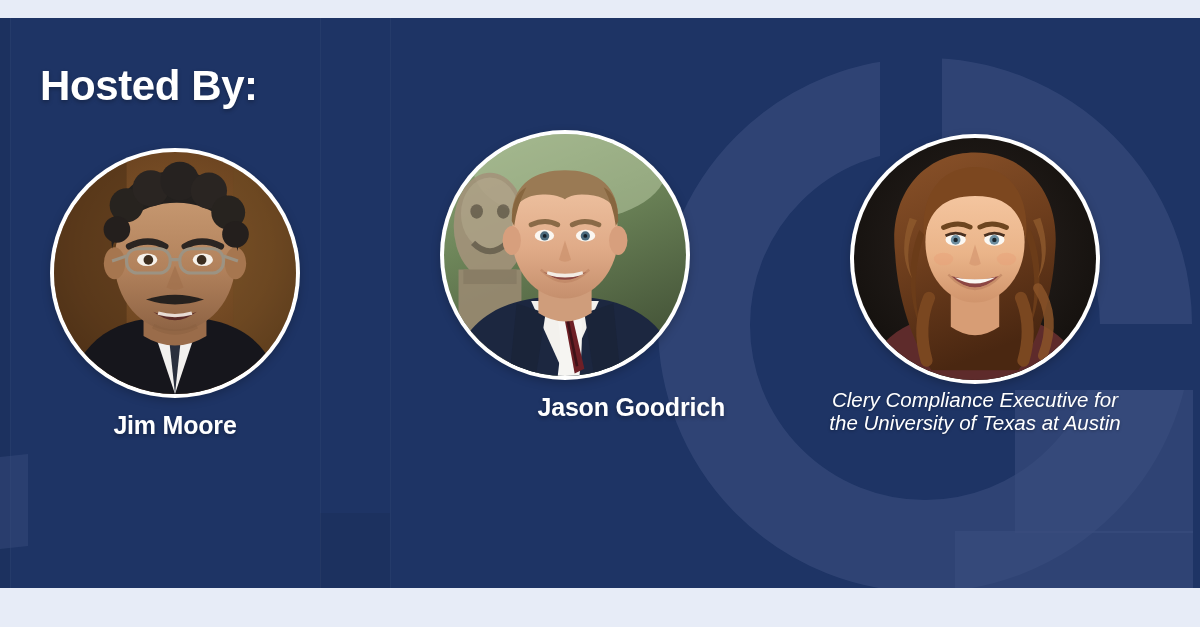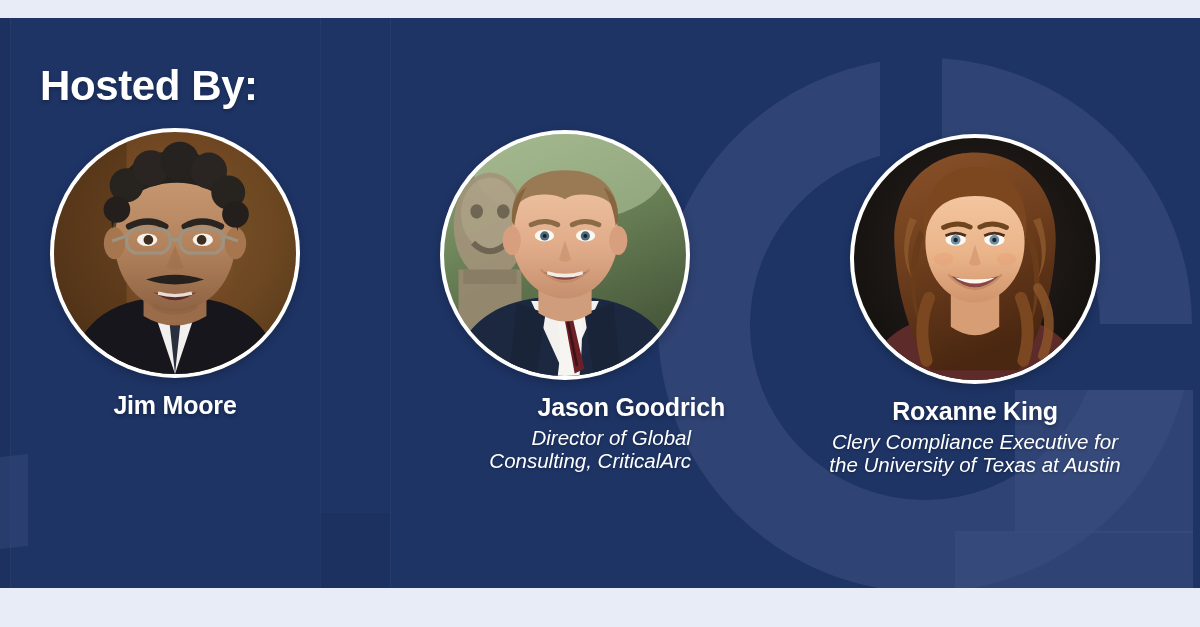--- a/index.html
+++ b/index.html
@@ -135,21 +135,21 @@
     text-shadow: 0 2px 4px rgba(0,0,0,0.28);
     white-space: nowrap;
   }
 
   
   .speaker {
     position: absolute;
     width: 320px;
     text-align: center;
   }
-  .speaker-1 { left: 15px;  top: 128px; }
+  .speaker-1 { left: 15px;  top: 148px; }
   .speaker-2 { left: 405px; top: 130px; text-align: right; }
   .speaker-3 { left: 815px; top: 134px; }
 
   .avatar-wrap {
     width: 250px;
     height: 250px;
     margin: 0 auto;
     border-radius: 50%;
     background: #ffffff;
     padding: 4px;
@@ -342,21 +342,20 @@
 
             <path d="M50 44 L47.5 52 Q50 53.6 52.5 52 Z" fill="#cd936f" opacity="0.8"></path>
 
             <path d="M41 57 Q50 63.5 59 57 Q50 60 41 57 Z" fill="#8a4540"></path>
             <path d="M42.6 57.4 Q50 59.6 57.4 57.4" stroke="#f3ece4" stroke-width="1.5" fill="none"></path>
             <path d="M40 56 Q50 66 60 56" stroke="#b9805f" stroke-width="1" fill="none" opacity="0.55"></path>
           </svg>
         </div>
       </div>
       <div class="speaker-name">Jason Goodrich</div>
-      <div class="speaker-role">Director of Global Consulting, CriticalArc</div>
     </div>
 
     <div class="speaker speaker-3">
       <div class="avatar-wrap">
         <div class="avatar">
           <svg viewBox="0 0 100 100" preserveAspectRatio="xMidYMid slice">
             <defs>
               <radialGradient id="bg3" cx="50%" cy="45%" r="72%">
                 <stop offset="0%" stop-color="#2a2320"></stop>
                 <stop offset="70%" stop-color="#171310"></stop>
@@ -408,18 +407,17 @@
             <path d="M50 44 L47.6 52 Q50 53.6 52.4 52 Z" fill="#d79a73" opacity="0.8"></path>
 
             <path d="M40 57 Q50 66.5 60 57 Q50 60 40 57 Z" fill="#8d4743"></path>
             <path d="M41.6 57.6 Q50 62.6 58.4 57.6 Q50 59.2 41.6 57.6 Z" fill="#fbf8f2"></path>
             <path d="M39 56.4 Q50 68.4 61 56.4" stroke="#b97f5d" stroke-width="1" fill="none" opacity="0.6"></path>
             <ellipse cx="37" cy="50" rx="4" ry="2.6" fill="#e9a078" opacity="0.45"></ellipse>
             <ellipse cx="63" cy="50" rx="4" ry="2.6" fill="#e9a078" opacity="0.45"></ellipse>
           </svg>
         </div>
       </div>
-      <div class="speaker-name">Roxanne King</div>
       <div class="speaker-role">Clery Compliance Executive for the University of Texas at Austin</div>
     </div>
 
   </div>
 </div>
 
 </body></html>

